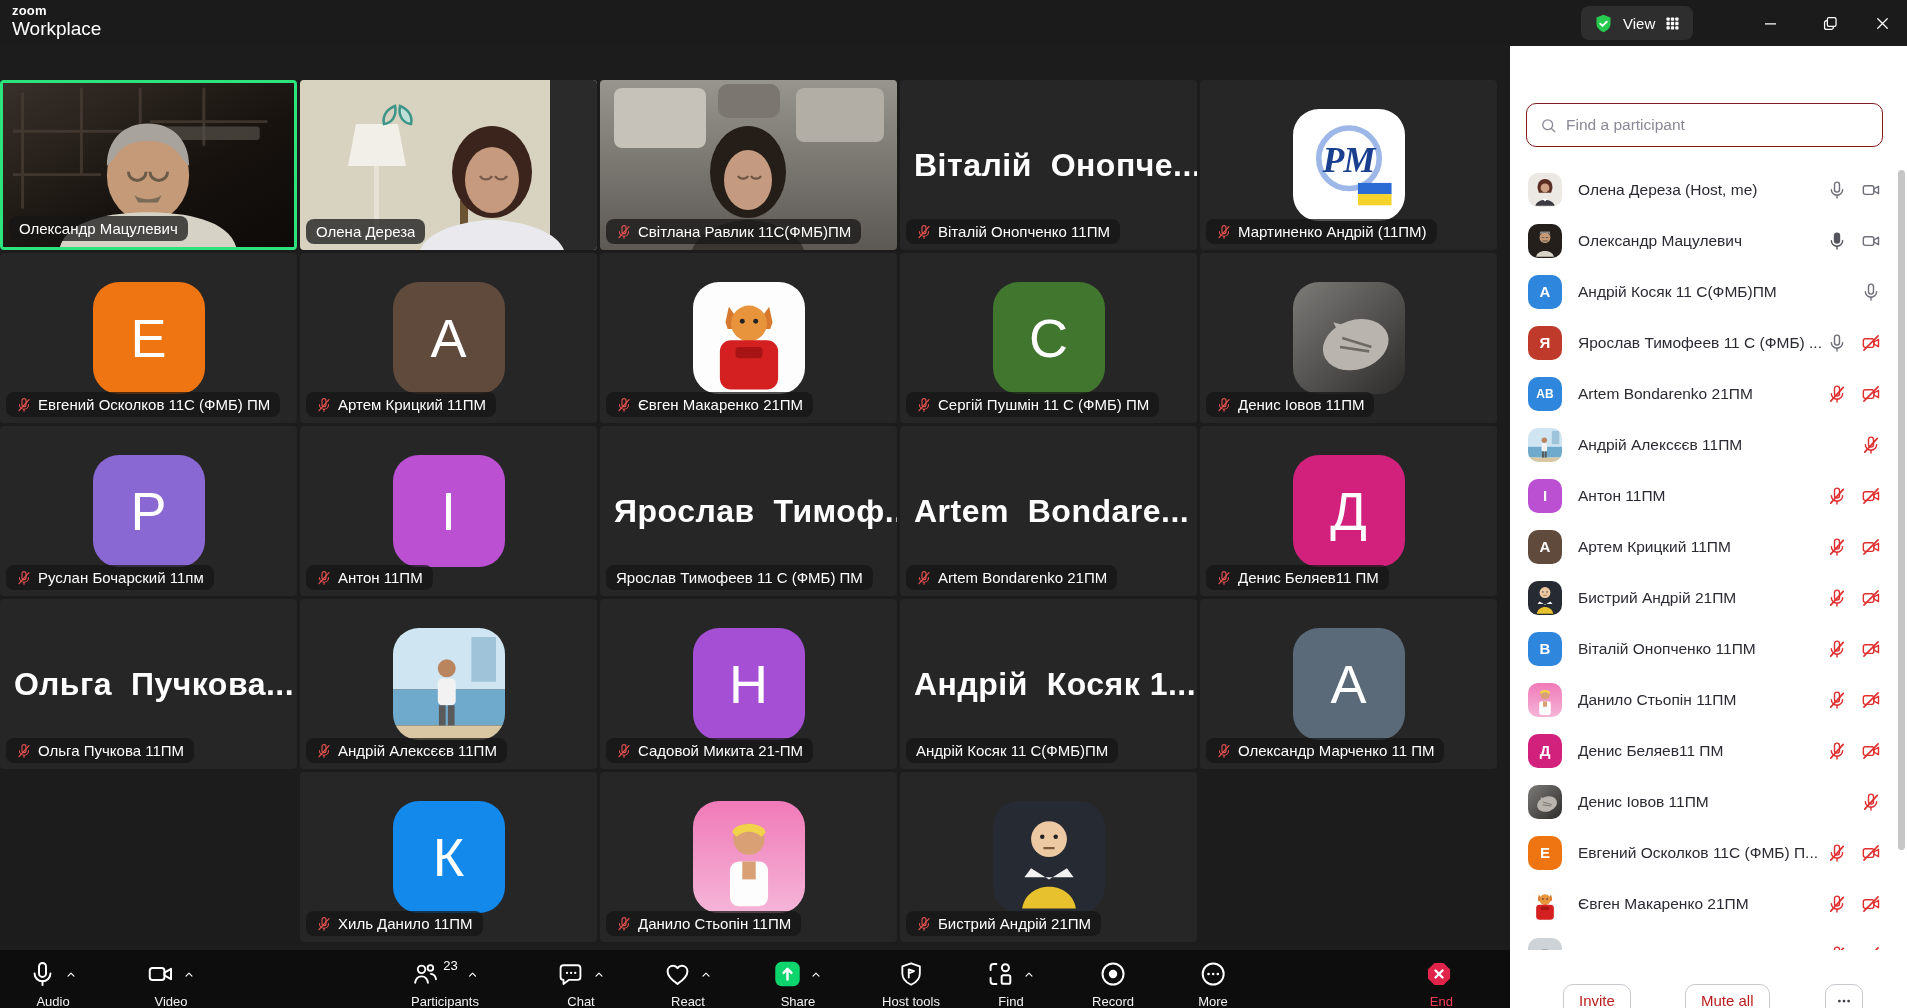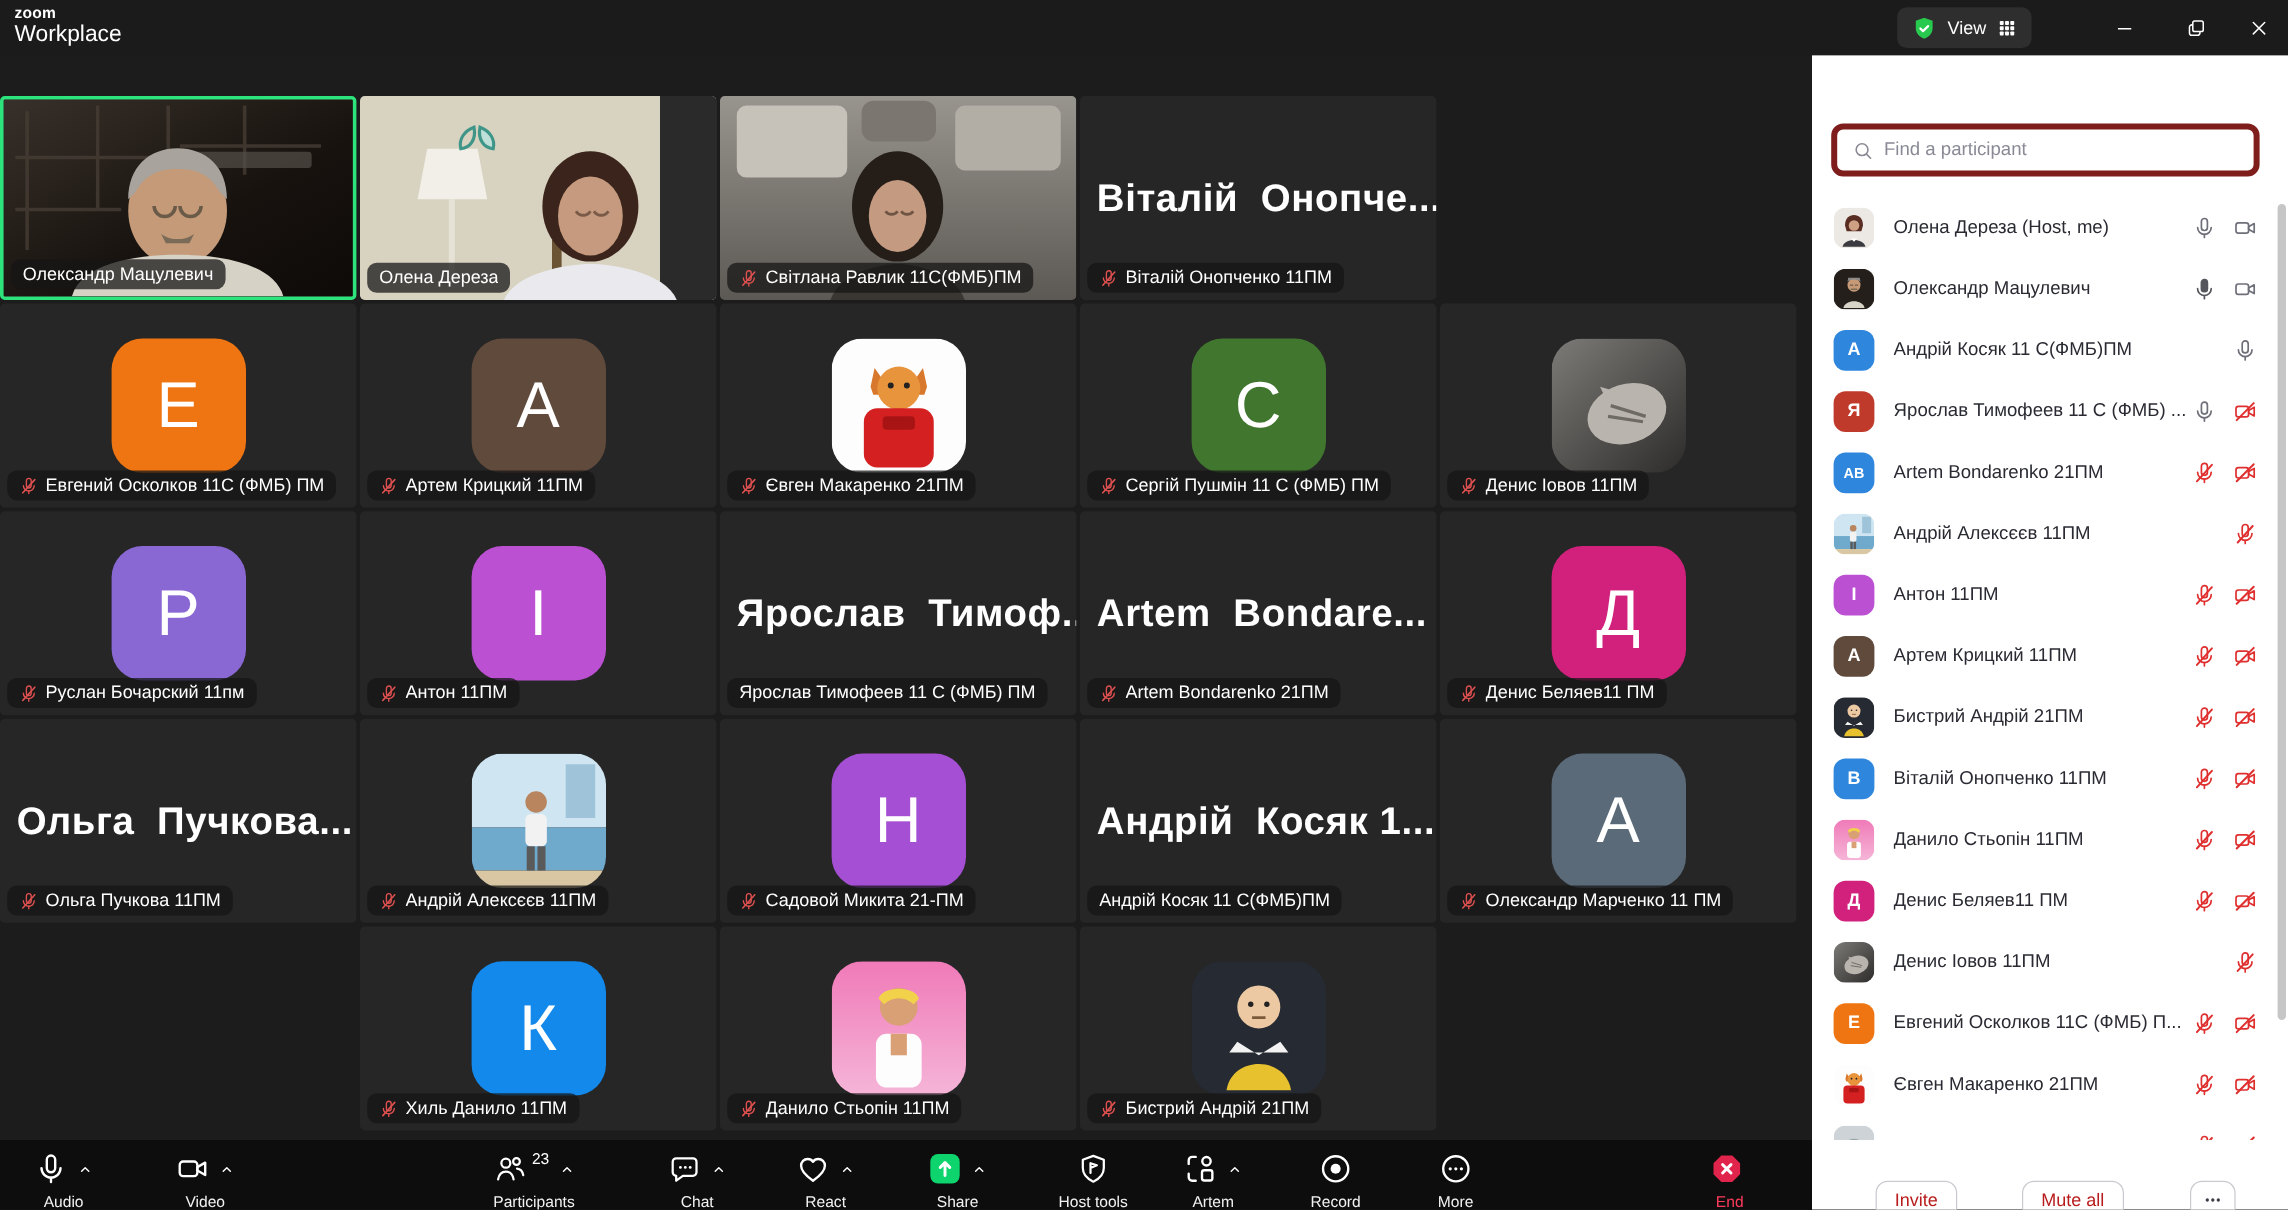--- a/index.html
+++ b/index.html
@@ -40,21 +40,21 @@
 
   
   .panel { position:absolute; left:1510px; top:46px; width:397px; height:962px; background:#fff; }
   .panel-header { position:absolute; left:0; top:0; width:100%; height:46px; background:#f6f6f6; border-bottom:1px solid #eaeaea;
                   display:flex; align-items:center; justify-content:center; }
   .panel-title { font-size:16px; font-weight:bold; color:#1b1b27; }
   .ph-btn { position:absolute; top:13px; width:22px; height:22px; color:#4e4e58; cursor:pointer; }
   .ph-btn svg { width:100%; height:100%; }
   .ph-popout { right:52px; }
   .ph-close { right:18px; }
-  .searchbox { position:absolute; left:16px; top:57px; width:357px; height:44px; border:5px solid #7f1d1d; border-radius:10px;
+  .searchbox { position:absolute; left:16px; top:57px; width:357px; height:44px; border:1px solid #7f1d1d; border-radius:10px;
                display:flex; align-items:center; background:#fff; }
   .searchbox .sicon { width:19px; height:19px; margin:0 8px 0 12px; flex:none; }
   .searchbox input { border:none; outline:none; flex:1; font-size:15.5px; color:#333;
                      font-family:"Liberation Sans", sans-serif; background:transparent; }
   .searchbox input::placeholder { color:#8a8a96; }
   .plist { position:absolute; left:0; top:118px; width:100%; height:786px; overflow:hidden; }
   .prow { height:51px; display:flex; align-items:center; padding:0 26px 0 18px; cursor:pointer; }
   .pavatar { width:34px; height:34px; flex:none; margin-right:16px; }
   .pavatar .avletter { width:34px; height:34px; border-radius:10px; display:flex; align-items:center; justify-content:center;
                        color:#fff; font-size:15px; font-weight:bold; }
@@ -222,20 +222,42 @@
     <div class="tile-label muted">
       <span class="lbl-mic"><svg viewBox="0 0 24 24" width="100%" height="100%" fill="none" stroke="#e05050" stroke-width="1.7" stroke-linecap="round">
               <rect x="9" y="2.5" width="6" height="12" rx="3"></rect>
               <path d="M5.2 11.5a6.8 6.8 0 0 0 13.6 0"></path>
               <path d="M12 18.3v3.2"></path>
               <path d="M4.5 20.5l15-16.5" stroke-width="2"></path>
             </svg></span>
       <span class="lbl-text">Віталій Онопченко 11ПМ</span>
     </div>
   </div>
+      <div class="tile" style="left: 1200px; top: 34px;">
+    <div class="tile-content">
+          <div class="avphoto-big">
+            <svg viewBox="0 0 100 100">
+              <rect width="100" height="100" fill="#fff"></rect>
+              <circle cx="50" cy="44" r="27" fill="none" stroke="#9db8e8" stroke-width="5"></circle>
+              <text x="50" y="56" font-size="32" font-style="italic" font-weight="bold" fill="#1b3f8f" text-anchor="middle" font-family="Liberation Serif, serif">РМ</text>
+              <rect x="58" y="66" width="30" height="10" fill="#2a6bd4"></rect>
+              <rect x="58" y="76" width="30" height="10" fill="#f6d32b"></rect>
+            </svg>
+          </div>
+        </div>
+    <div class="tile-label muted">
+      <span class="lbl-mic"><svg viewBox="0 0 24 24" width="100%" height="100%" fill="none" stroke="#e05050" stroke-width="1.7" stroke-linecap="round">
+              <rect x="9" y="2.5" width="6" height="12" rx="3"></rect>
+              <path d="M5.2 11.5a6.8 6.8 0 0 0 13.6 0"></path>
+              <path d="M12 18.3v3.2"></path>
+              <path d="M4.5 20.5l15-16.5" stroke-width="2"></path>
+            </svg></span>
+      <span class="lbl-text">Мартиненко Андрій (11ПМ)</span>
+    </div>
+  </div>
       <div class="tile" style="left: 0px; top: 207px;">
     <div class="tile-content">
           <div class="avletter-big" style="background:#ee7512">Е</div>
         </div>
     <div class="tile-label muted">
       <span class="lbl-mic"><svg viewBox="0 0 24 24" width="100%" height="100%" fill="none" stroke="#e05050" stroke-width="1.7" stroke-linecap="round">
               <rect x="9" y="2.5" width="6" height="12" rx="3"></rect>
               <path d="M5.2 11.5a6.8 6.8 0 0 0 13.6 0"></path>
               <path d="M12 18.3v3.2"></path>
               <path d="M4.5 20.5l15-16.5" stroke-width="2"></path>
@@ -1050,21 +1072,21 @@
               <rect x="13" y="13" width="7.4" height="7.4" rx="1.6"></rect>
             </svg>
           </span>
 
       <span class="t-chev">
             <svg viewBox="0 0 24 24" fill="none" stroke="#fff" stroke-width="2.2" stroke-linecap="round" stroke-linejoin="round">
               <path d="M6.5 15 12 9.5 17.5 15"></path>
             </svg>
           </span>
     </div>
-    <div class="t-label">Artem</div>
+    <div class="t-label">Find</div>
   </div>
       <div class="titem" style="left: 1113px;">
     <div class="t-top">
       <span class="t-icon">
             <svg viewBox="0 0 24 24" fill="none" stroke="#fff" stroke-width="1.7">
               <circle cx="12" cy="12" r="9"></circle>
               <circle cx="12" cy="12" r="3.6" fill="#fff" stroke="none"></circle>
             </svg>
           </span>
 

